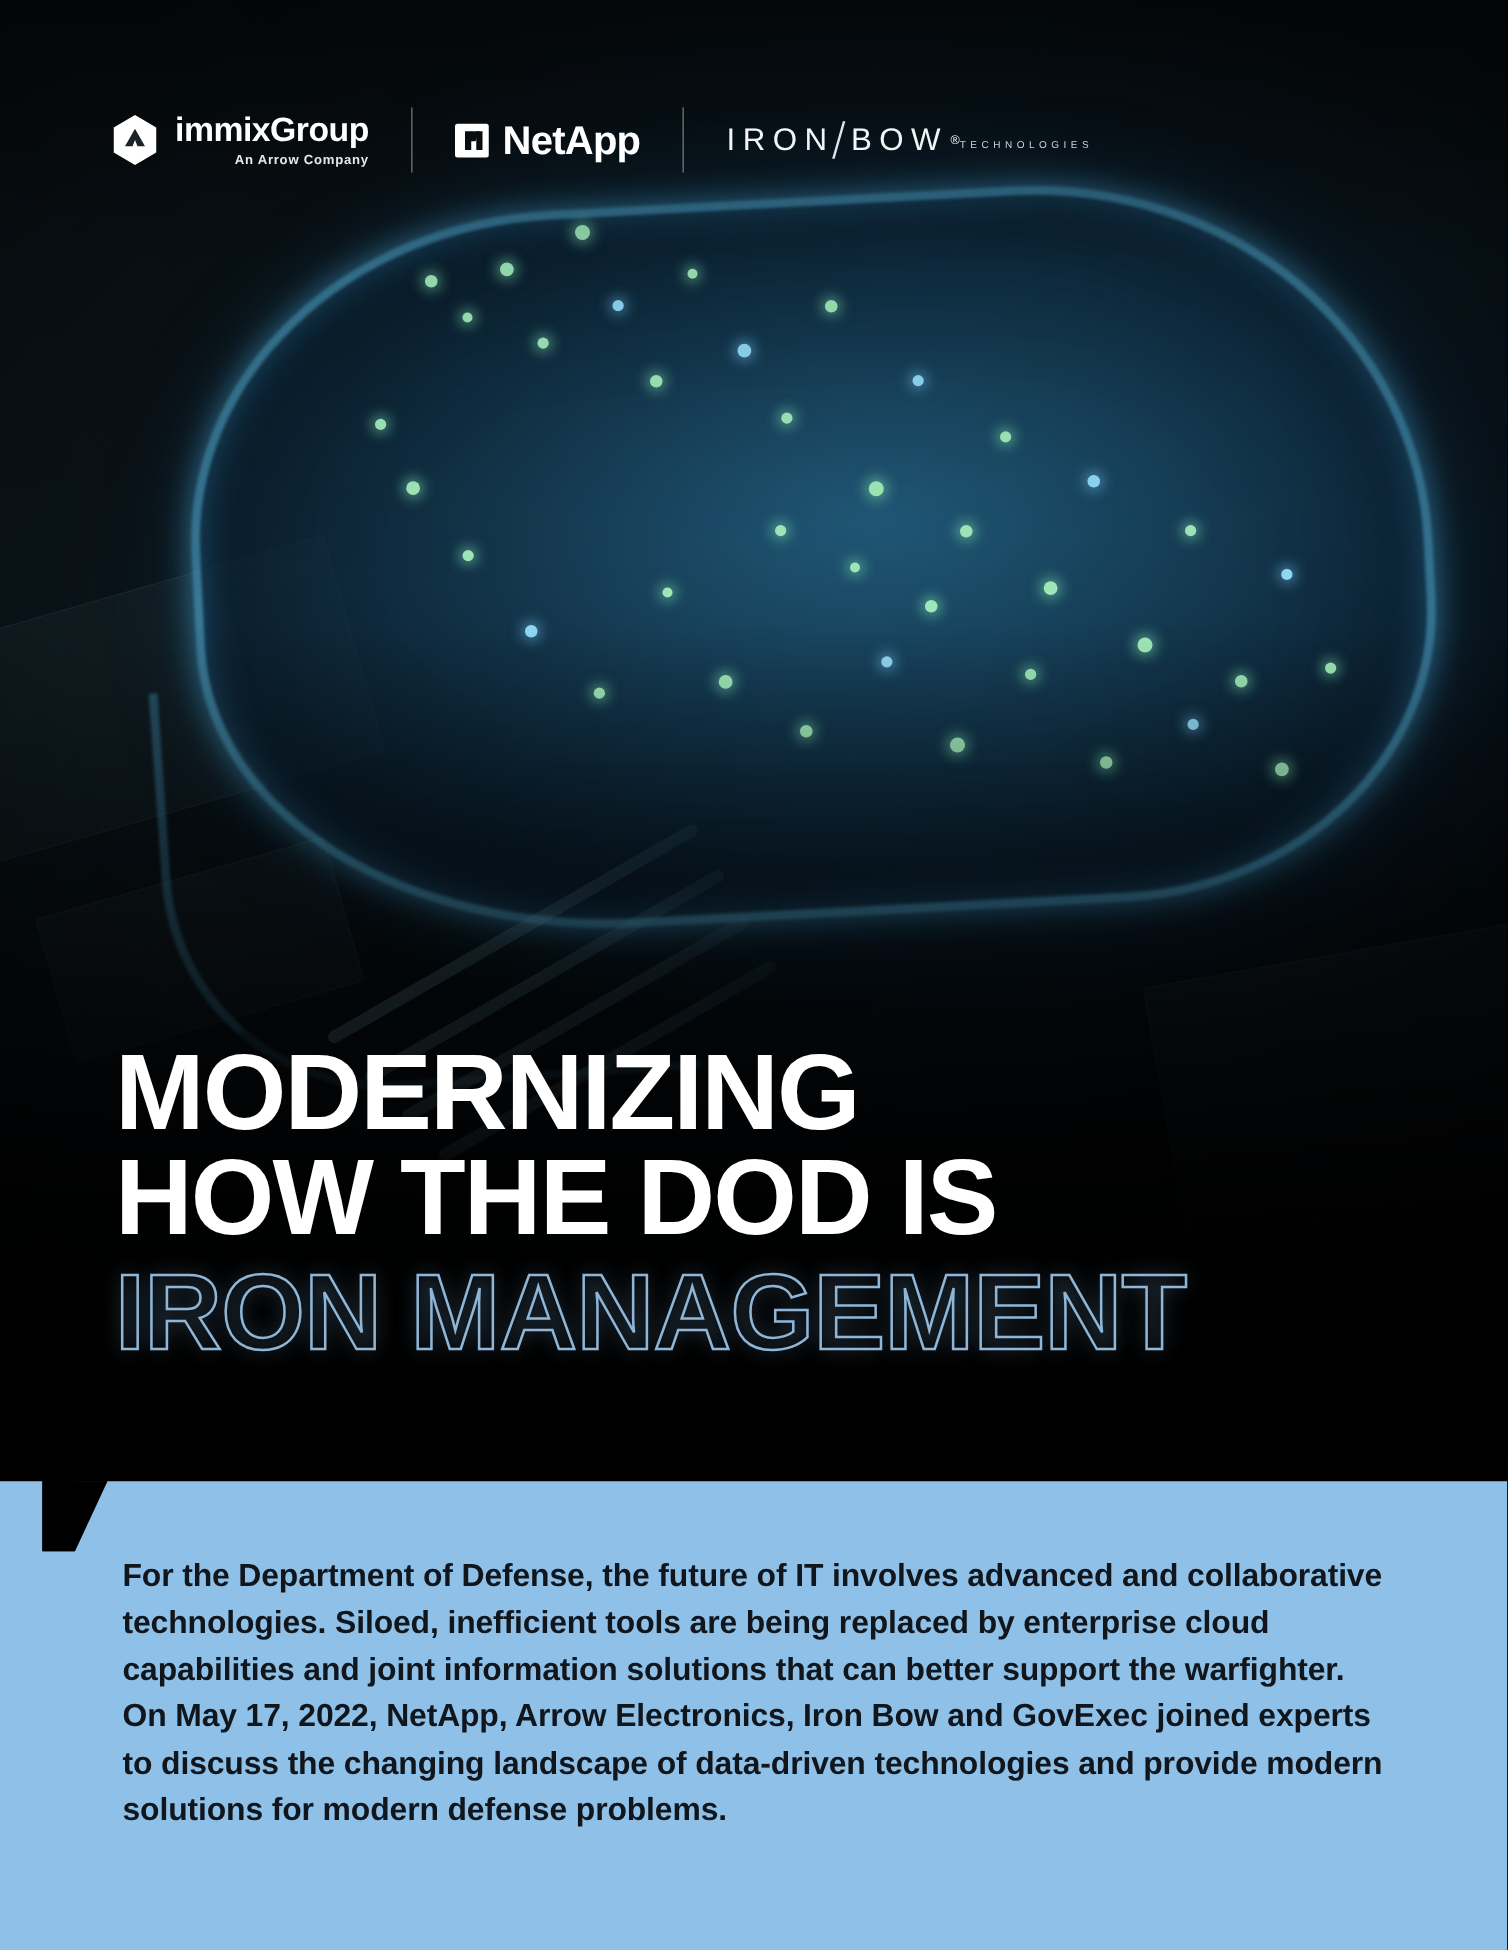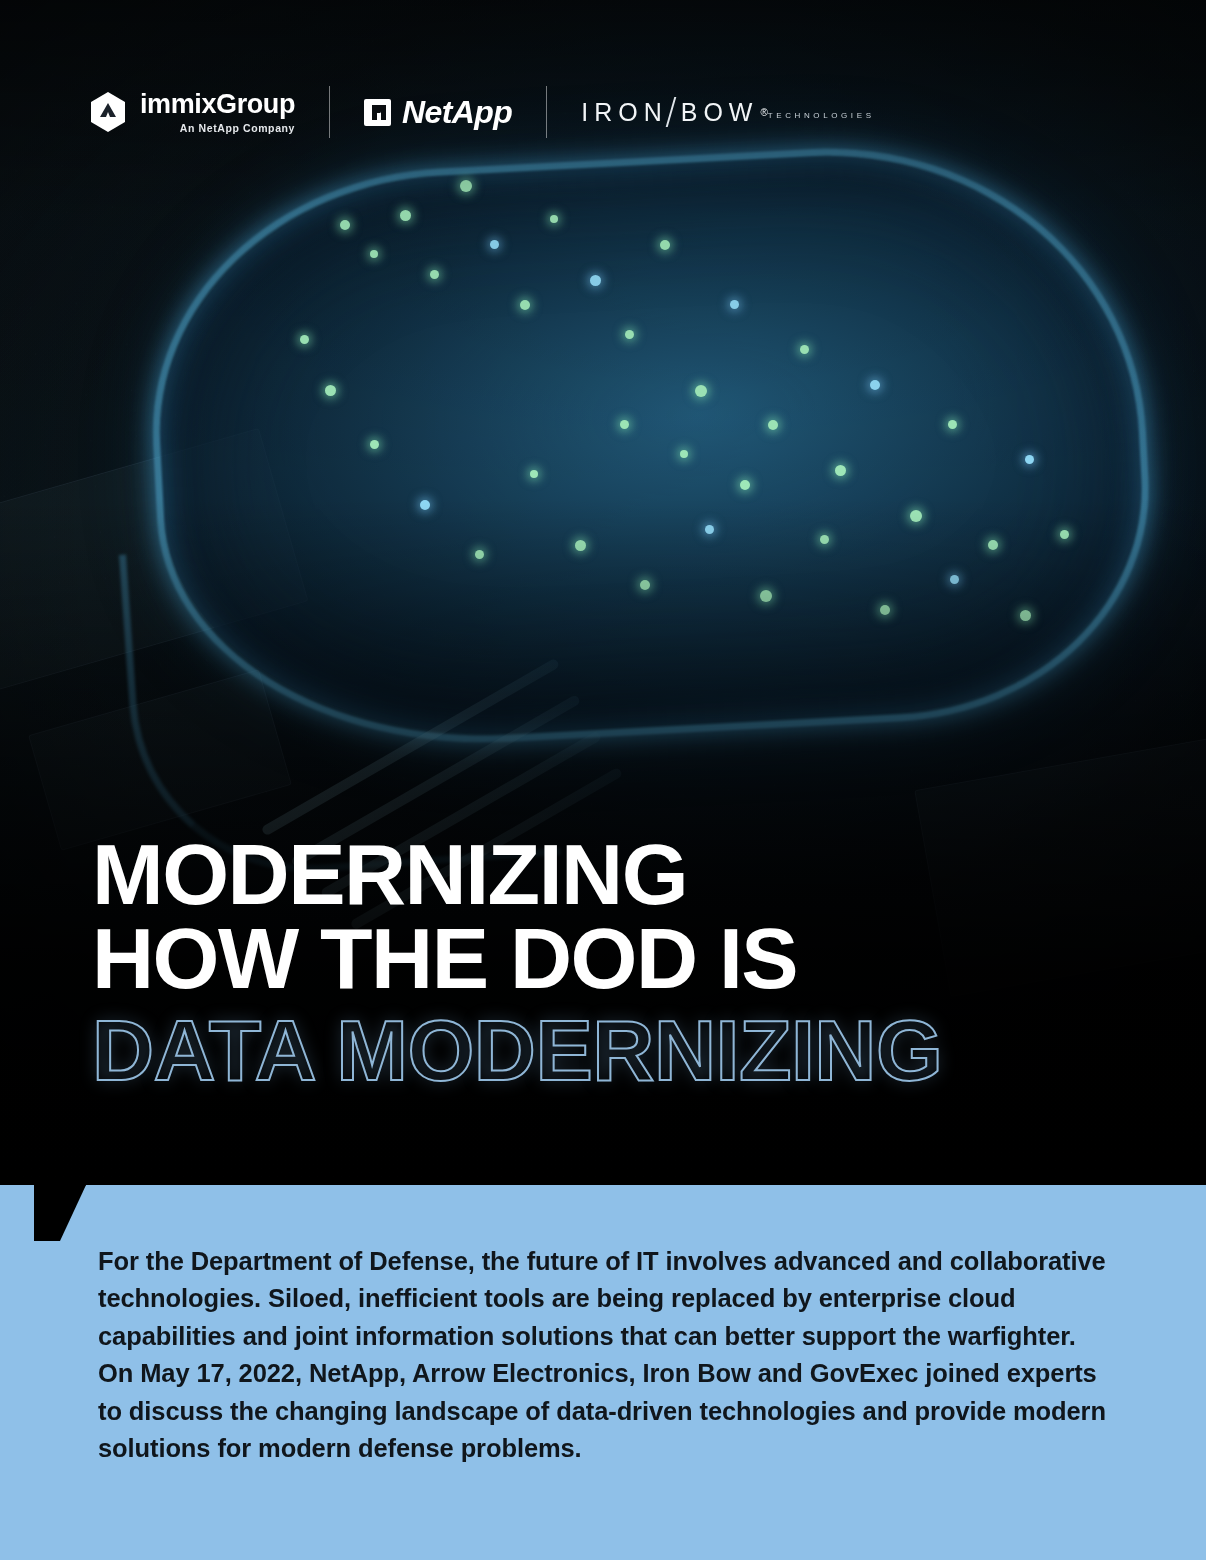--- a/index.html
+++ b/index.html
@@ -166,21 +166,21 @@
     box-shadow: 9px 0 0 0 #0a0d10;
   }
   .netapp-mark::before {
     content: "";
     position: absolute;
     left: 11px; top: 6px;
     width: 7px; height: 8px;
     background: #0a0d10;
     transform: skewX(-22deg);
   }
-  .netapp-text { color: #fff; font-size: 32px; font-weight: 700; letter-spacing: -0.6px; font-style: italic; }
+  .netapp-text { color: #fff; font-size: 32px; font-weight: 700; letter-spacing: -0.6px; }
   .logo-ironbow { display: flex; flex-direction: row; align-items: center; }
   .ib-row { display: flex; align-items: center; color: #f2f5f7; font-size: 25px; font-weight: 400; letter-spacing: 6px; }
   .ib-slash {
     display: inline-block; width: 2px; height: 30px;
     background: #dfe5ea; transform: skewX(-16deg);
     margin: 0 9px 0 2px;
   }
   .ib-reg { font-size: 10px; vertical-align: super; letter-spacing: 0; margin-left: 2px; }
   .ib-sub { color: #c9d2d8; font-size: 8px; letter-spacing: 3.6px; margin-top: 6px; }
 
@@ -315,21 +315,21 @@
 
   <div class="logobar">
 
     <div class="logo-immix">
       <svg class="immix-mark" viewBox="0 0 40 42">
         <polygon points="20,1 37,11 37,31 20,41 3,31 3,11" fill="#ffffff"></polygon>
         <path d="M12 26 L20 12 L28 26 L22 26 L20 21 L18 26 Z" fill="#1b222a"></path>
       </svg>
       <div class="immix-text">
         <span class="immix-name">immixGroup</span>
-        <span class="immix-sub">An NetApp Company</span>
+        <span class="immix-sub">An Arrow Company</span>
       </div>
     </div>
 
     <div class="divider"></div>
 
     <div class="logo-netapp">
       <span class="netapp-mark"></span>
       <span class="netapp-text">NetApp</span>
     </div>
 
@@ -343,20 +343,20 @@
         <span class="ib-reg">®</span>
       </div>
       <div class="ib-sub">TECHNOLOGIES</div>
     </div>
 
   </div>
 
   <div class="title-block">
     <div class="title-line">MODERNIZING</div>
     <div class="title-line">HOW THE DOD IS</div>
-    <div class="title-outline">DATA MODERNIZING</div>
+    <div class="title-outline">IRON MANAGEMENT</div>
   </div>
 
   <div class="panel"></div>
   <div class="notch"></div>
   <p class="panel-text">For the Department of Defense, the future of IT involves advanced and collaborative technologies. Siloed, inefficient tools are being replaced by enterprise cloud capabilities and joint information solutions that can better support the warfighter. On May 17, 2022, NetApp, Arrow Electronics, Iron Bow and GovExec joined experts to discuss the changing landscape of data-driven technologies and provide modern solutions for modern defense problems.</p>
 
 </div>
 
 </body></html>

